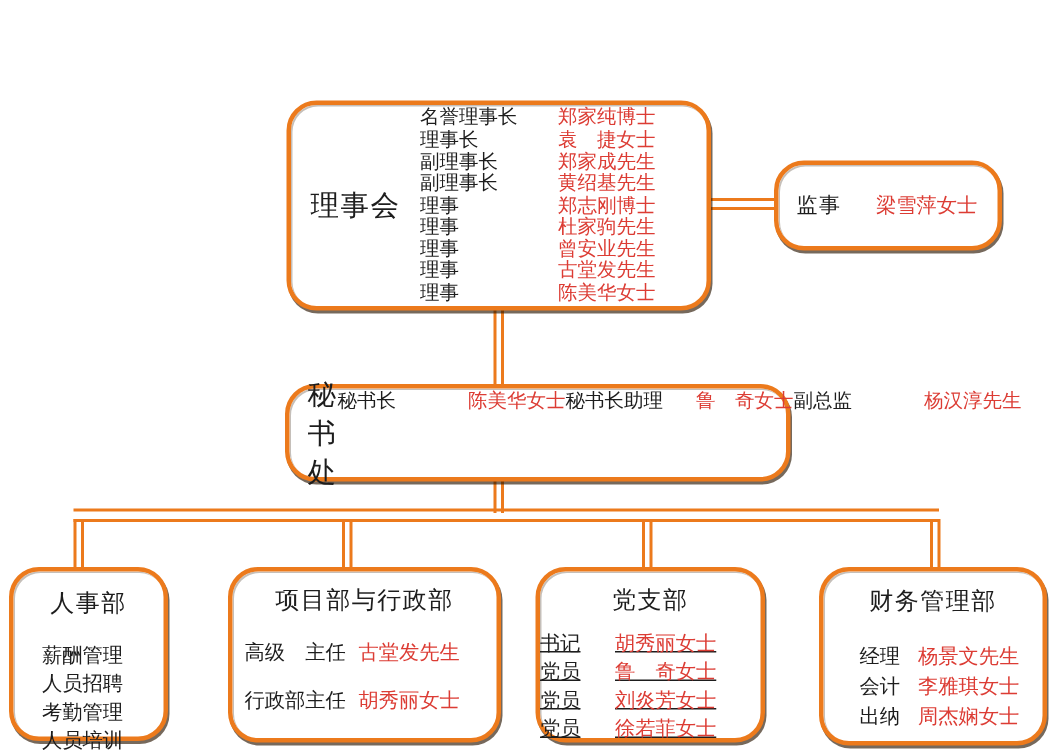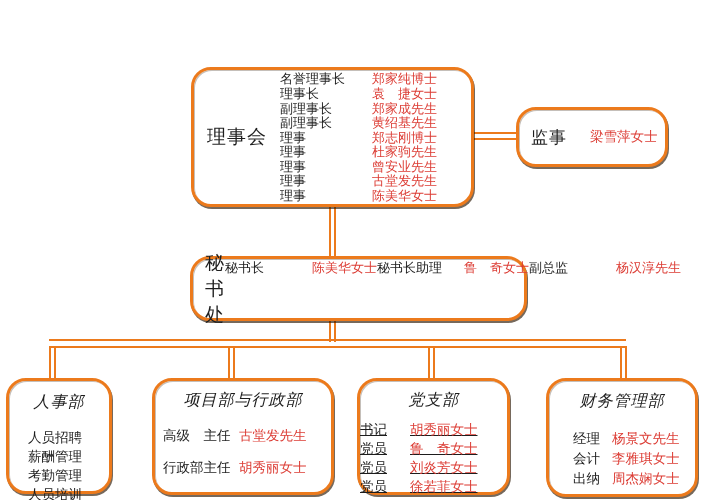--- a/index.html
+++ b/index.html
@@ -19,32 +19,32 @@
 
   
   .board{left:191px;top:67px;width:283px;height:140px;display:flex;}
   .board-title{width:86px;display:flex;align-items:center;padding-left:13px;box-sizing:border-box;font-size:19px;font-weight:500;letter-spacing:1px;}
   .board-rows{flex:1;display:flex;flex-direction:column;justify-content:center;font-size:13px;line-height:14.6px;padding-top:2px;}
   .board-rows .row{display:flex;white-space:pre;}
   .board-rows .row .lbl{width:92px;}
 
   
   .supervisor{left:516px;top:107px;width:152px;height:60px;display:flex;align-items:center;padding-left:12px;box-sizing:border-box;}
-  .supervisor .t{font-size:17px;font-weight:500;letter-spacing:1px;}
+  .supervisor .t{font-size:14px;font-weight:500;letter-spacing:1px;}
   .supervisor .n{font-size:13.5px;margin-left:23px;white-space:pre;}
 
   
   .secretariat{left:190px;top:256px;width:337px;height:65px;display:flex;}
   .secretariat .s-title{width:91px;display:flex;align-items:center;padding-left:12px;box-sizing:border-box;font-size:19px;font-weight:500;letter-spacing:1px;}
   .secretariat .s-rows{flex:1;display:flex;flex-direction:row;justify-content:center;font-size:13px;line-height:17px;}
   .secretariat .row{display:flex;white-space:pre;}
   .secretariat .row .lbl{width:87px;}
 
   
-  .dept .d-title{text-align:center;font-size:16px;font-weight:500;letter-spacing:1px;font-style:italic;}
+  .dept .d-title{text-align:center;font-size:16px;font-weight:500;letter-spacing:1px;}
   .dept .row{display:flex;white-space:pre;font-size:13.5px;}
 
   .hr{left:6px;top:378px;width:106px;height:116px;}
   .hr .d-title{margin-top:11px;}
   .hr ul{list-style:none;margin:15px 0 0 0;padding:0 0 0 19px;font-size:13.5px;line-height:19px;}
 
   .pa{left:152px;top:378px;width:182px;height:117px;}
   .pa .d-title{margin-top:9px;}
   .pa .rows{margin-top:15px;padding-left:8px;}
   .pa .row{line-height:18px;margin-bottom:14px;}
@@ -101,22 +101,22 @@
     <div class="s-rows">
       <div class="row"><span class="lbl">秘书长</span><span class="red">陈美华女士</span></div>
       <div class="row"><span class="lbl">秘书长助理</span><span class="red">鲁　奇女士</span></div>
       <div class="row"><span class="lbl">副总监</span><span class="red">杨汉淳先生</span></div>
     </div>
   </div>
 
   <div class="box dept hr">
     <div class="d-title">人事部</div>
     <ul>
+      <li>薪酬管理</li>
       <li>人员招聘</li>
-      <li>薪酬管理</li>
       <li>考勤管理</li>
       <li>人员培训</li>
     </ul>
   </div>
 
   <div class="box dept pa">
     <div class="d-title">项目部与行政部</div>
     <div class="rows">
       <div class="row"><span class="lbl">高级　主任</span><span class="red">古堂发先生</span></div>
       <div class="row"><span class="lbl">行政部主任</span><span class="red">胡秀丽女士</span></div>

